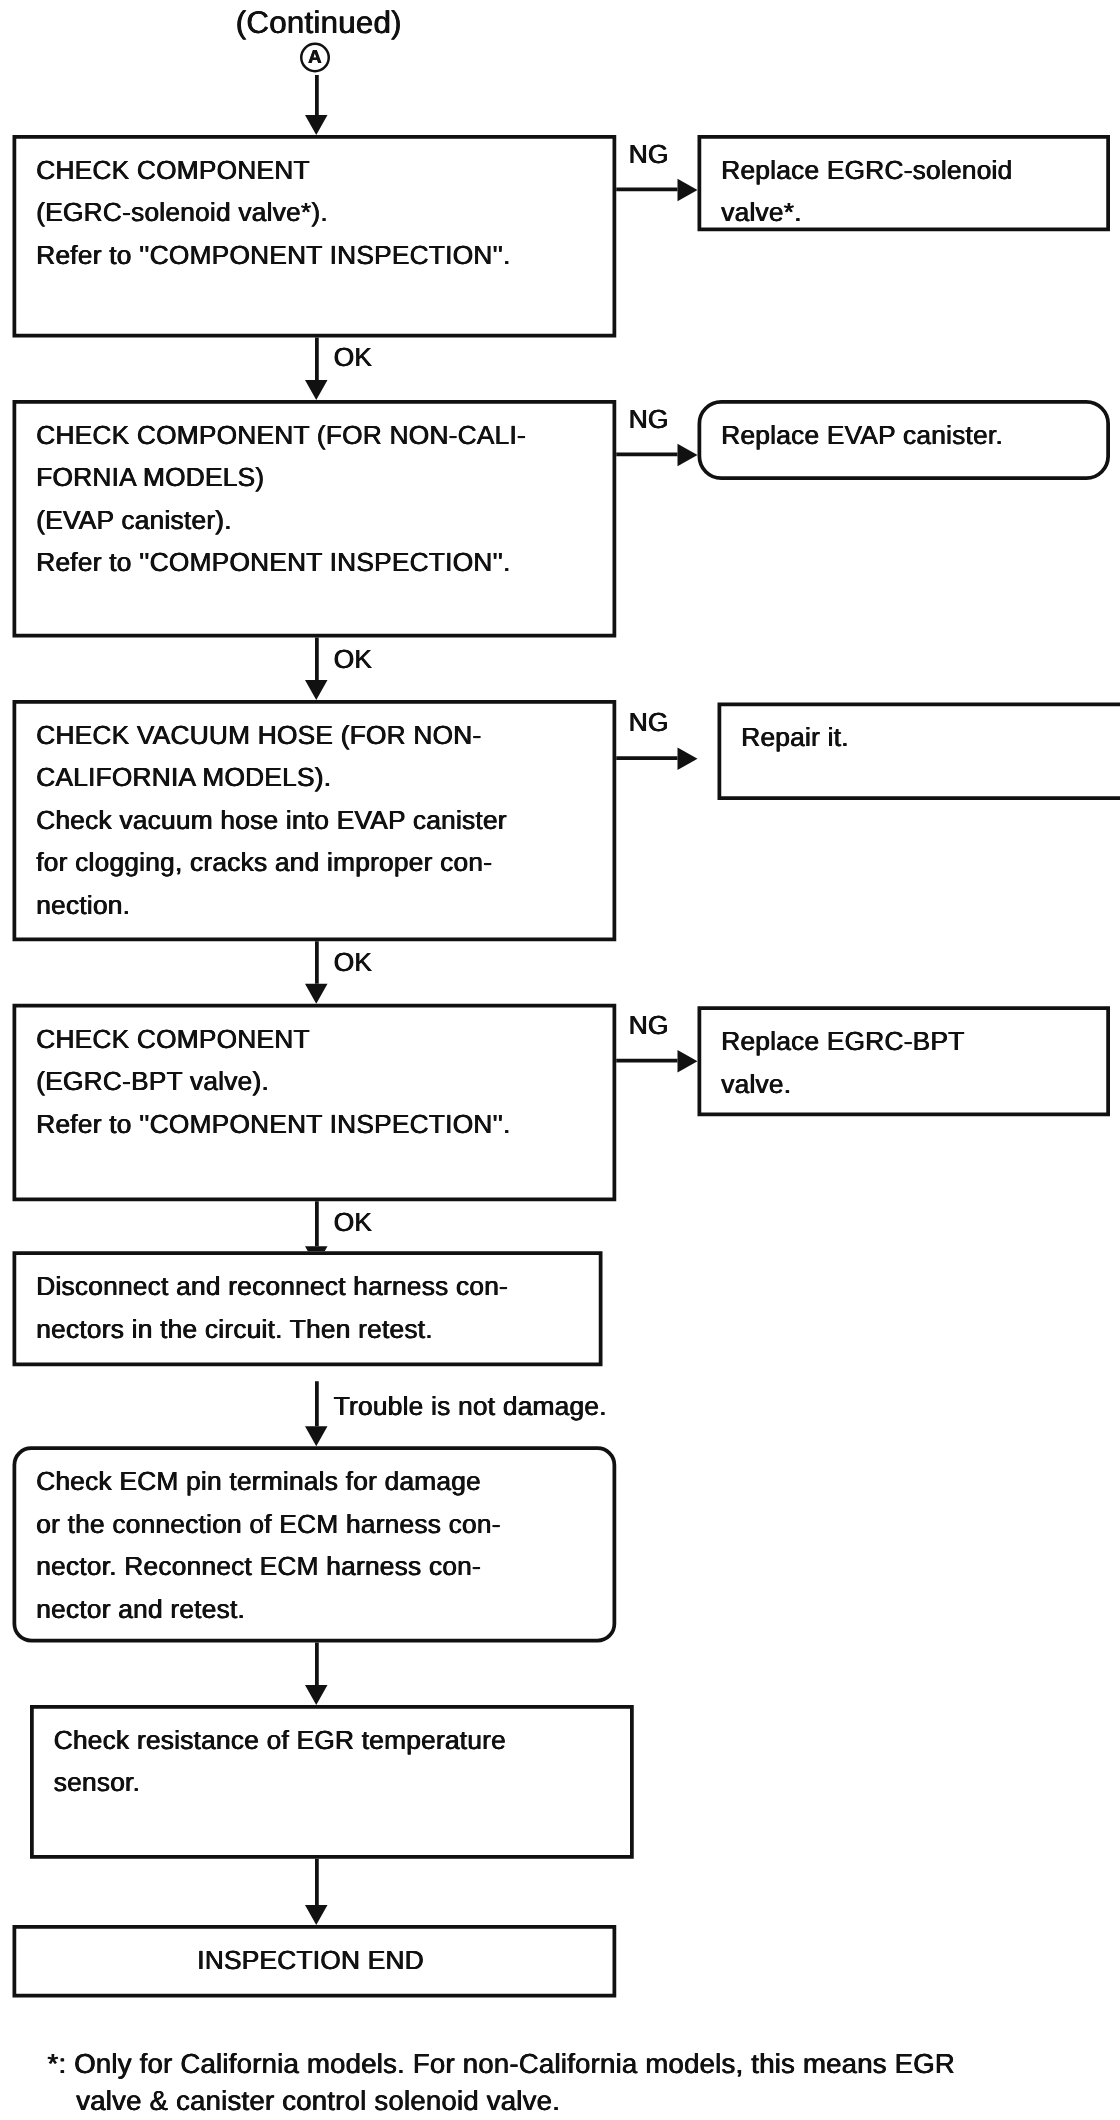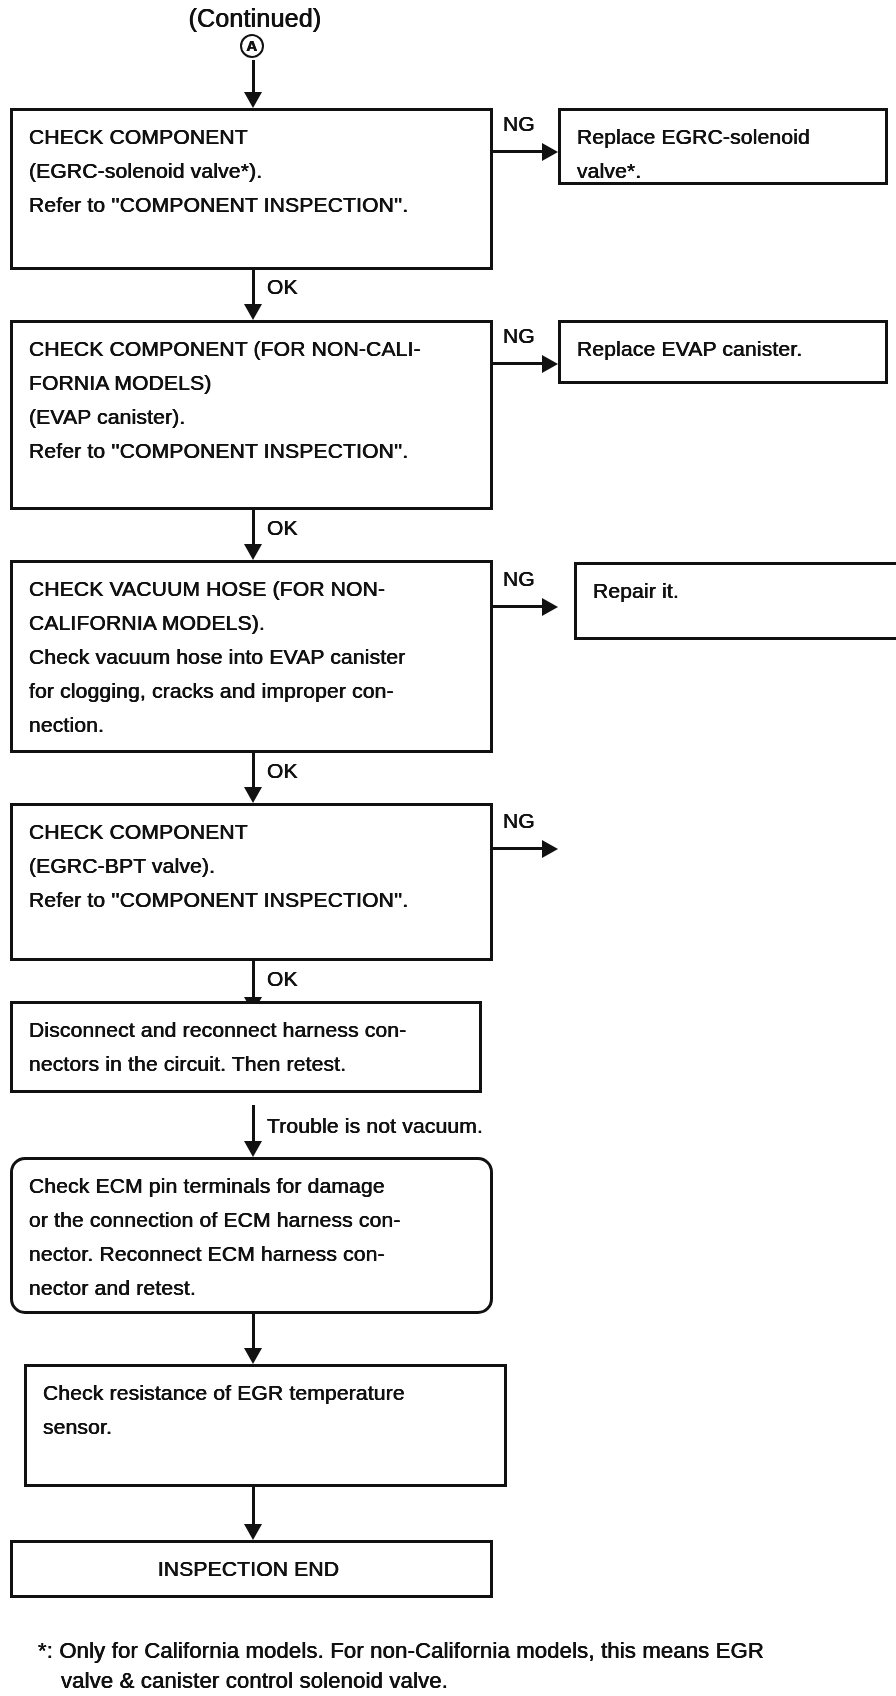--- a/index.html
+++ b/index.html
@@ -94,21 +94,21 @@
   <div class="tri-down" style="left:244px;top:304px;"></div>
   <div class="lbl txt" style="left:267px;top:275px;">OK</div>
 
   <div class="flow-box txt" style="left:10px;top:320px;width:483px;height:190px;padding-left:16px;">CHECK COMPONENT (FOR NON-CALI-
 FORNIA MODELS)
 (EVAP canister).
 Refer to ''COMPONENT INSPECTION''.</div>
   <div class="lbl txt" style="left:503px;top:324px;">NG</div>
   <div class="hline" style="left:493px;top:362px;width:49px;"></div>
   <div class="tri-right" style="left:542px;top:355px;"></div>
-  <div class="flow-box txt" style="left:558px;top:320px;width:330px;height:64px;">Replace EVAP canister.</div>
+  <div class="flow-box txt" style="left:558px;top:320px;width:330px;height:64px;border-radius:19px;">Replace EVAP canister.</div>
 
   <div class="vline" style="left:252px;top:510px;height:34px;"></div>
   <div class="tri-down" style="left:244px;top:544px;"></div>
   <div class="lbl txt" style="left:267px;top:516px;">OK</div>
 
   <div class="flow-box txt" style="left:10px;top:560px;width:483px;height:193px;">CHECK VACUUM HOSE (FOR NON-
 CALIFORNIA MODELS).
 Check vacuum hose into EVAP canister
 for clogging, cracks and improper con-
 nection.</div>
@@ -120,31 +120,33 @@
   <div class="vline" style="left:252px;top:753px;height:34px;"></div>
   <div class="tri-down" style="left:244px;top:787px;"></div>
   <div class="lbl txt" style="left:267px;top:759px;">OK</div>
 
   <div class="flow-box txt" style="left:10px;top:803px;width:483px;height:158px;">CHECK COMPONENT
 (EGRC-BPT valve).
 Refer to ''COMPONENT INSPECTION''.</div>
   <div class="lbl txt" style="left:503px;top:809px;">NG</div>
   <div class="hline" style="left:493px;top:847px;width:49px;"></div>
   <div class="tri-right" style="left:542px;top:840px;"></div>
+  <div class="flow-box txt" style="left:558px;top:805px;width:330px;height:88px;">Replace EGRC-BPT
+valve.</div>
 
   <div class="vline" style="left:252px;top:961px;height:36px;"></div>
   <div class="tri-down" style="left:244px;top:997px;"></div>
   <div class="lbl txt" style="left:267px;top:967px;">OK</div>
 
   <div class="flow-box txt" style="left:10px;top:1001px;width:472px;height:92px;">Disconnect and reconnect harness con-
 nectors in the circuit. Then retest.</div>
 
   <div class="vline" style="left:252px;top:1105px;height:36px;"></div>
   <div class="tri-down" style="left:244px;top:1141px;"></div>
-  <div class="lbl txt" style="left:267px;top:1114px;">Trouble is not vacuum.</div>
+  <div class="lbl txt" style="left:267px;top:1114px;">Trouble is not damage.</div>
 
   <div class="flow-box txt" style="left:10px;top:1157px;width:483px;height:157px;border-radius:15px;">Check ECM pin terminals for damage
 or the connection of ECM harness con-
 nector. Reconnect ECM harness con-
 nector and retest.</div>
 
   <div class="vline" style="left:252px;top:1314px;height:34px;"></div>
   <div class="tri-down" style="left:244px;top:1348px;"></div>
 
   <div class="flow-box txt" style="left:24px;top:1364px;width:483px;height:123px;">Check resistance of EGR temperature

